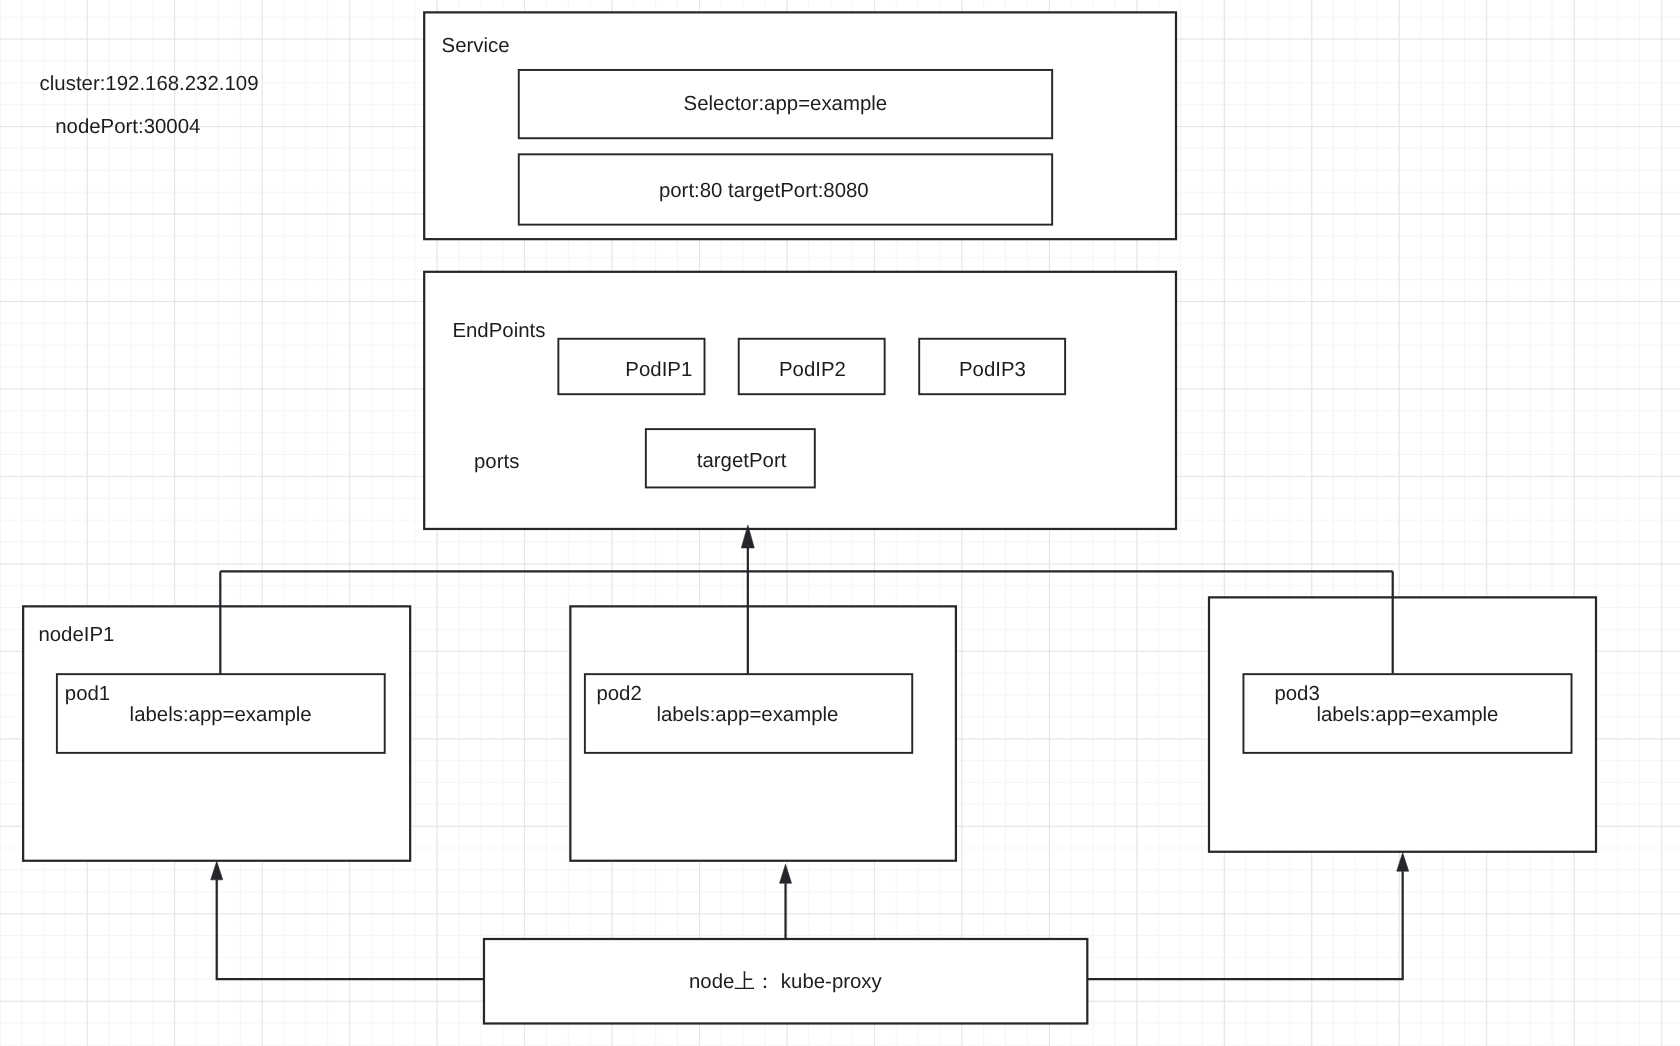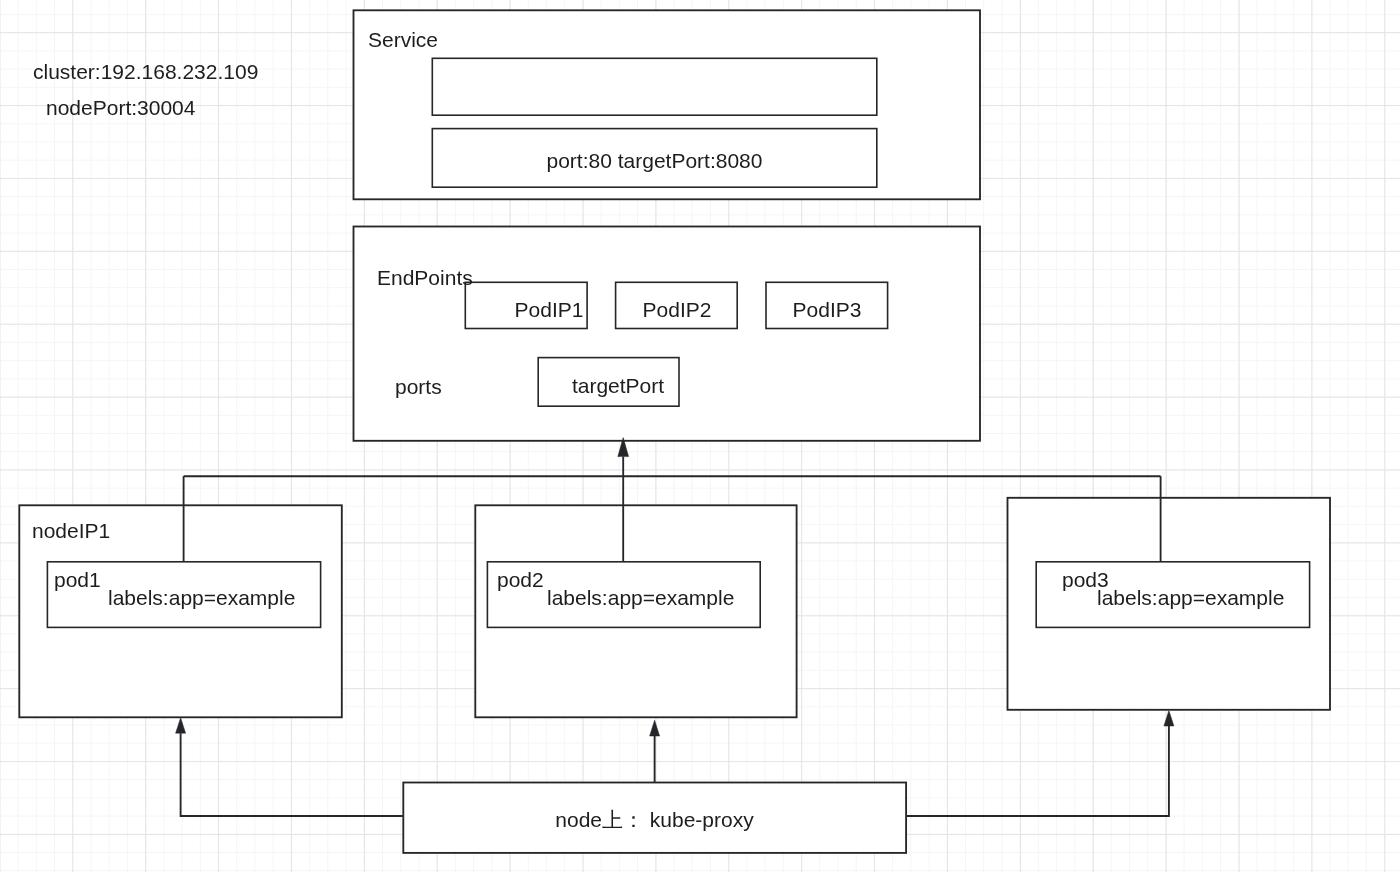--- a/index.html
+++ b/index.html
@@ -19,21 +19,21 @@
       linear-gradient(to bottom, #e4e4e8 1px, transparent 1px),
       linear-gradient(to right,  #f5f5f7 1px, transparent 1px),
       linear-gradient(to bottom, #f5f5f7 1px, transparent 1px);
     background-size: 72.9px 72.9px, 72.9px 72.9px, 18.225px 18.225px, 18.225px 18.225px;
     background-position: -0.6px 32.2px, -0.6px 32.2px, -0.6px 32.2px, -0.6px 32.2px;
   }
 
   
   .lbl {
     position:absolute; color:#1d1d1d; white-space:nowrap; z-index:8;
-    font-size:21px; line-height:1;
+    font-size:17px; line-height:1;
   }
   .lbl.c { text-align:center; }
   svg.shapes { position:absolute; left:0; top:0; width:1400px; height:872px; z-index:2; }
   svg.shapes rect { fill:#ffffff; stroke:#25262a; }
   svg.shapes g.outer rect { stroke-width:1.85; }
   svg.shapes g.inner rect { stroke-width:1.6; }
   svg.wires { position:absolute; left:0; top:0; width:1400px; height:872px; overflow:visible; z-index:5; }
   svg.wires path, svg.wires line { fill:none; stroke:#25262a; stroke-width:1.85; }
   svg.wires path.head { fill:#25262a; stroke:#25262a; stroke-width:0.5; stroke-linejoin:miter; }
   .wm { position:absolute; display:flex; align-items:flex-start; gap:9px; }
@@ -42,21 +42,21 @@
              font-family:"DejaVu Sans", sans-serif; font-weight:400;
              color:#fcfcfd; -webkit-text-stroke:0.65px #8e9099;
              paint-order:stroke fill; }
 
   
   #anno-cluster { left:33px;  top:61px; }
   #anno-nodeport{ left:46px;  top:97px; }
 
   #svc-title { left:368px; top:29px; }
   #svc-sel-t { left:432px; top:78px;  width:445px; }
-  #svc-port-t{ left:432px; top:150px; width:445px; }
+  #svc-port-t{ left:414px; top:150px; width:445px; }
 
   #ep-title  { left:377px; top:267px; }
   #ep-p1-t   { left:465px; top:299px; width:122px;margin-left:23px; }
   #ep-p2-t   { left:616px; top:299px; width:122px; }
   #ep-p3-t   { left:766px; top:299px; width:122px;text-align:center; }
   #ep-ports  { left:395px; top:376px; }
   #ep-tp-t   { left:538px; top:375px; width:160px; }
 
   #n1-t{ left:32px;  top:520px; }
   #p1-t{ left:54px;  top:569px; }
@@ -97,20 +97,21 @@
       <rect x="47.4" y="561.8" width="273.2" height="65.6"></rect>
       <rect x="487.4" y="561.8" width="272.8" height="65.6"></rect>
       <rect x="1036.2" y="561.8" width="273.4" height="65.6"></rect>
     </g>
   </svg>
 
   <div class="lbl" id="anno-cluster">cluster:192.168.232.109</div>
   <div class="lbl" id="anno-nodeport">nodePort:30004</div>
 
   <div class="lbl" id="svc-title">Service</div>
+  <div class="lbl c" id="svc-sel-t">Selector:app=example</div>
   <div class="lbl c" id="svc-port-t">port:80 targetPort:8080</div>
 
   <div class="lbl" id="ep-title">EndPoints</div>
   <div class="lbl c" id="ep-p1-t">PodIP1</div>
   <div class="lbl c" id="ep-p2-t">PodIP2</div>
   <div class="lbl c" id="ep-p3-t">PodIP3</div>
   <div class="lbl" id="ep-ports">ports</div>
   <div class="lbl c" id="ep-tp-t">targetPort</div>
 
   <div class="lbl" id="n1-t">nodeIP1</div>

